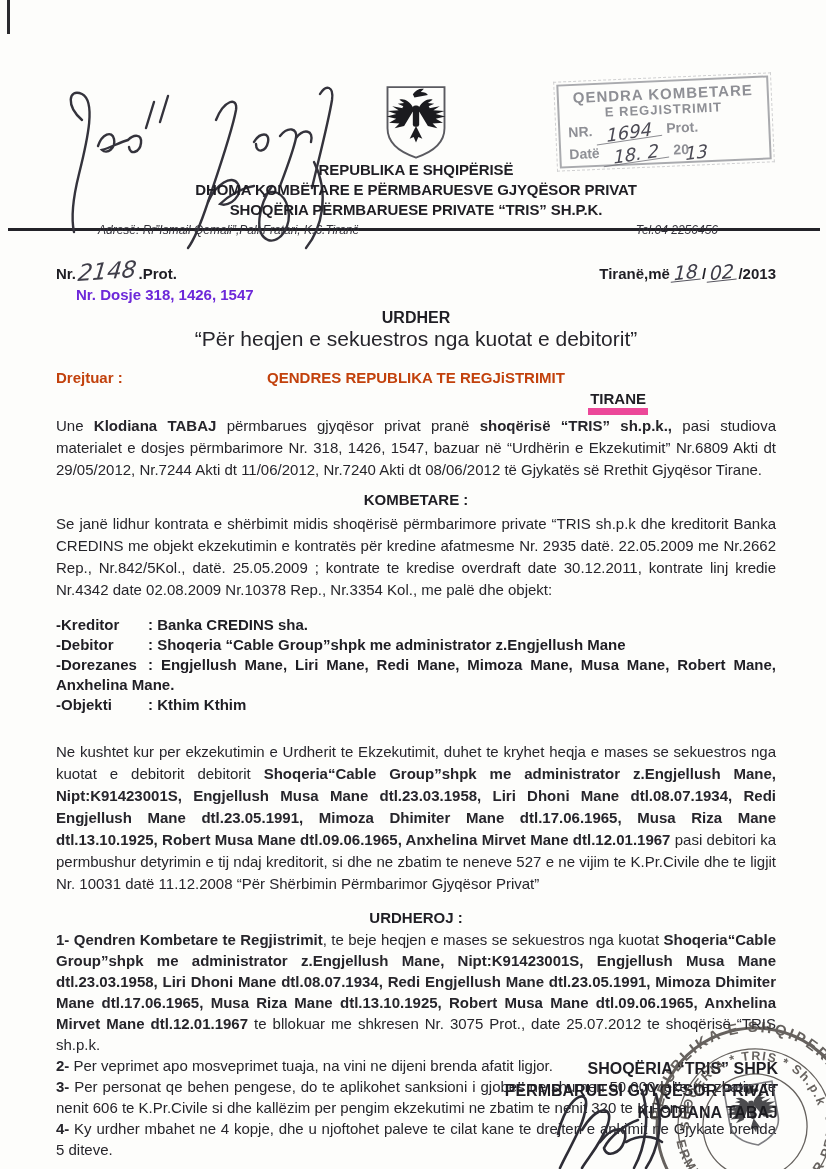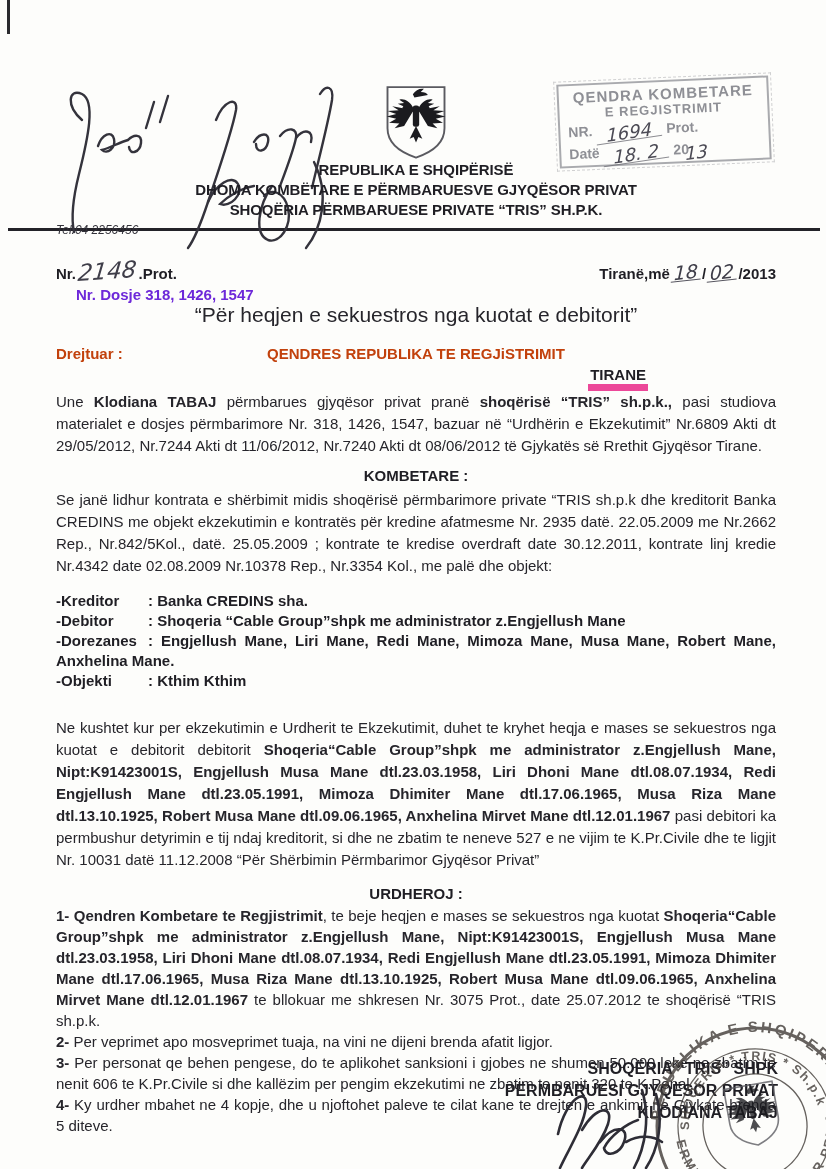--- a/index.html
+++ b/index.html
@@ -115,35 +115,37 @@
         </g>
       </defs>
       <use href="#eagle-shape"></use>
     </svg>
 
     <div class="hdr-line">REPUBLIKA E SHQIPËRISË</div>
     <div class="hdr-line">DHOMA KOMBËTARE E PËRMBARUESVE GJYQËSOR PRIVAT</div>
     <div class="hdr-line">SHOQËRIA PËRMBARUESE PRIVATE “TRIS” SH.P.K.</div>
 
     <div class="addr-row">
+      <span class="addr">Adresë: Rr”Ismail Qemali”,Pall.Fratari, K.6.Tiranë</span>
       <span class="tel">Tel.04 2256456</span>
     </div>
 
     <div style="height:12px;"></div>
 
     <div class="meta-row">
       <span>
         <span>Nr.</span><span class="hw hw-nr">2148</span><span>.Prot.</span>
       </span>
       <span>
         <span>Tiranë,më</span><span class="hw hw-date">18</span><span>/</span><span class="hw hw-date">02</span><span>/2013</span>
       </span>
     </div>
     <div class="dosje">Nr. Dosje 318, 1426, 1547</div>
 
+    <div class="title-main center">URDHER</div>
     <div class="subtitle center">“Për heqjen e sekuestros nga kuotat e debitorit”</div>
 
     <div class="addressee">
       <span class="lbl">Drejtuar :</span>
       <div class="center">QENDRES REPUBLIKA TE REGJiSTRIMIT</div>
     </div>
     <div class="tirane-line"><span>TIRANE</span></div>
 
     <p class="para justify" style="margin-top:6px;"><span>Une </span><span class="b">Klodiana TABAJ</span><span> përmbarues gjyqësor privat pranë </span><span class="b">shoqërisë “TRIS” sh.p.k.,</span><span> pasi studiova materialet e dosjes përmbarimore Nr. 318, 1426, 1547, bazuar në “Urdhërin e Ekzekutimit” Nr.6809 Akti dt 29/05/2012, Nr.7244 Akti dt 11/06/2012, Nr.7240 Akti dt 08/06/2012  të Gjykatës së Rrethit Gjyqësor Tirane.</span></p>
 

